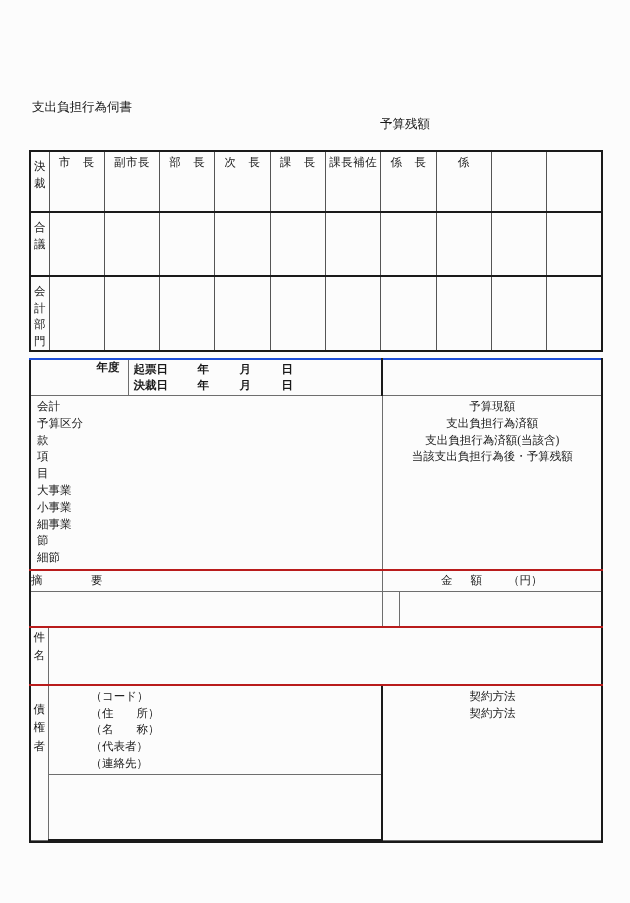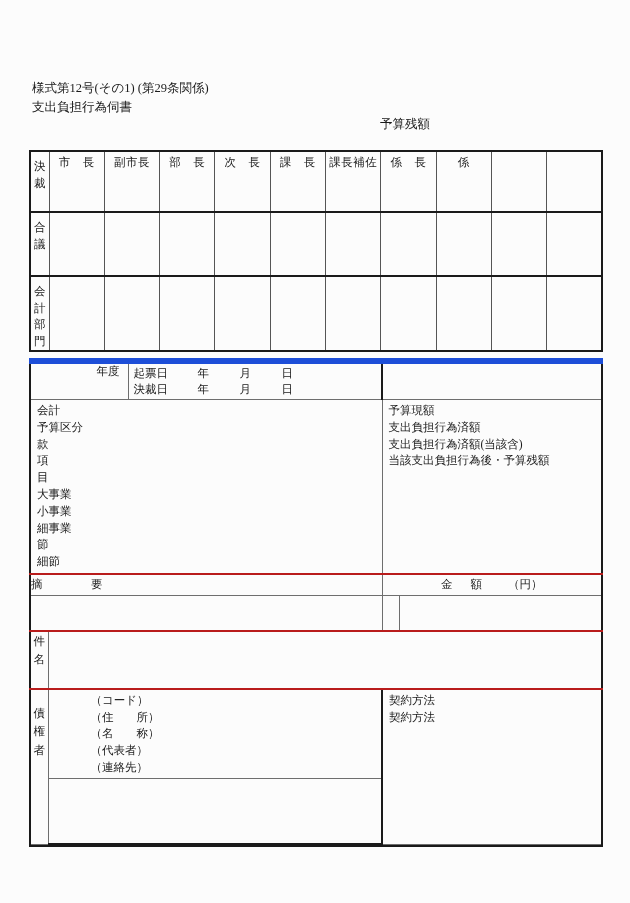--- a/index.html
+++ b/index.html
@@ -101,24 +101,24 @@
 
   
   #main-table {
     left: 29px;
     top: 358px;
     width: 572px;
   }
   #main-table td {
     border: 1px solid #6e6e6e;
   }
-  #main-table .outer-t { border-top: 6px solid #1d4ed8; }
+  #main-table .outer-t { border-top: 2px solid #1d4ed8; font-weight: bold; }
   #main-table .outer-b { border-bottom: 2px solid #1a1a1a; }
   #main-table .outer-l { border-left: 2px solid #1a1a1a; }
-  #main-table .outer-r { border-right: 2px solid #1a1a1a; }
+  #main-table .outer-r { border-right: 2px solid #1a1a1a; text-align: center; }
   #main-table .hsep-strong { border-bottom: 2px solid #b91c1c; }
   #main-table .vsep-strong { border-right: 2px solid #1a1a1a; }
 
   .pad { padding: 2px 5px 3px 6px !important; }
   .fiscal-year {
     text-align: right;
     padding: 0 8px 0 0 !important;
     vertical-align: bottom;
     font-size: 11.5px;
   }
@@ -177,21 +177,20 @@
   .sidelabel.top-align { vertical-align: top; padding-top: 14px !important; }
 
   .paren-list { line-height: 1.45; font-size: 11.5px; }
   .paren-list div { white-space: nowrap; margin-left: 36px; }
 </style>
 </head>
 <body>
 
 <div class="page">
 
-  <div class="form-code">様式第12号(その1) (第29条関係)</div>
   <div class="doc-title">支出負担行為伺書</div>
   <div class="slip-no">予算残額</div>
 
   <table id="approval-table" class="tbl">
     <colgroup>
       <col style="width:19px">
       <col span="10" style="width:55.3px">
     </colgroup>
     <tbody>
 

